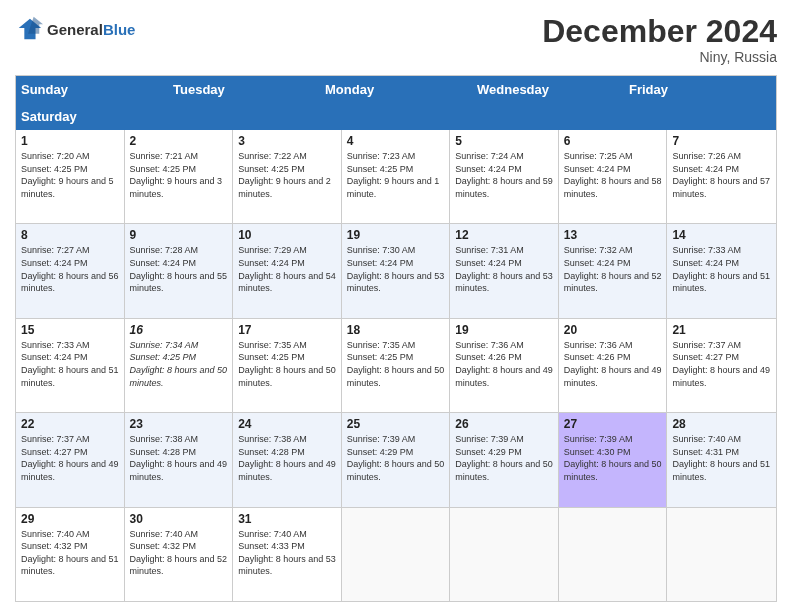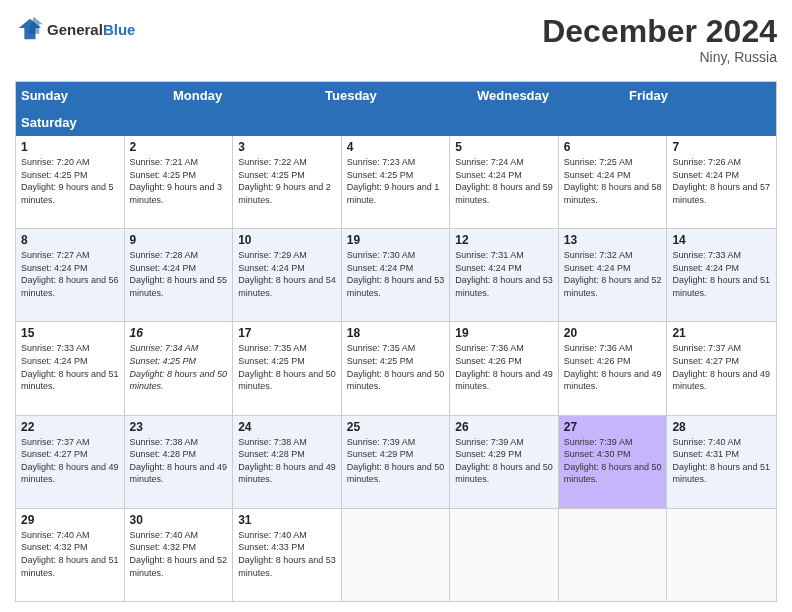--- a/index.html
+++ b/index.html
@@ -14,21 +14,21 @@
       width: 792px;
       height: 612px;
       padding: 15px 15px 10px 15px;
       display: flex;
       flex-direction: column;
     }
     .header {
       display: flex;
       justify-content: space-between;
       align-items: flex-start;
-      margin-bottom: 16px;
+      margin-bottom: 10px;
     }
     .logo {
       display: flex;
       align-items: center;
       gap: 4px;
     }
     .logo-icon {
       width: 28px;
       height: 28px;
     }
@@ -128,22 +128,22 @@
     </div>
     <div class="title-block">
       <div class="month-title">December 2024</div>
       <div class="location">Niny, Russia</div>
     </div>
   </div>
 
   <div class="calendar">
     <div class="cal-header">
     <div class="cal-header-cell">Sunday</div>
+        <div class="cal-header-cell">Tuesday</div>
         <div class="cal-header-cell">Monday</div>
-        <div class="cal-header-cell">Tuesday</div>
         <div class="cal-header-cell">Wednesday</div>
         <div class="cal-header-cell">Friday</div>
         <div class="cal-header-cell">Saturday</div>
       </div>
     <div class="cal-body">
     <div class="cal-row">
           <div class="cal-cell" style="background: rgb(255, 255, 255);">
             <span class="day-num">1</span>
             <div class="day-info">Sunrise: 7:20 AM<br>Sunset: 4:25 PM<br>Daylight: 9 hours and 5 minutes.</div>
           </div>

